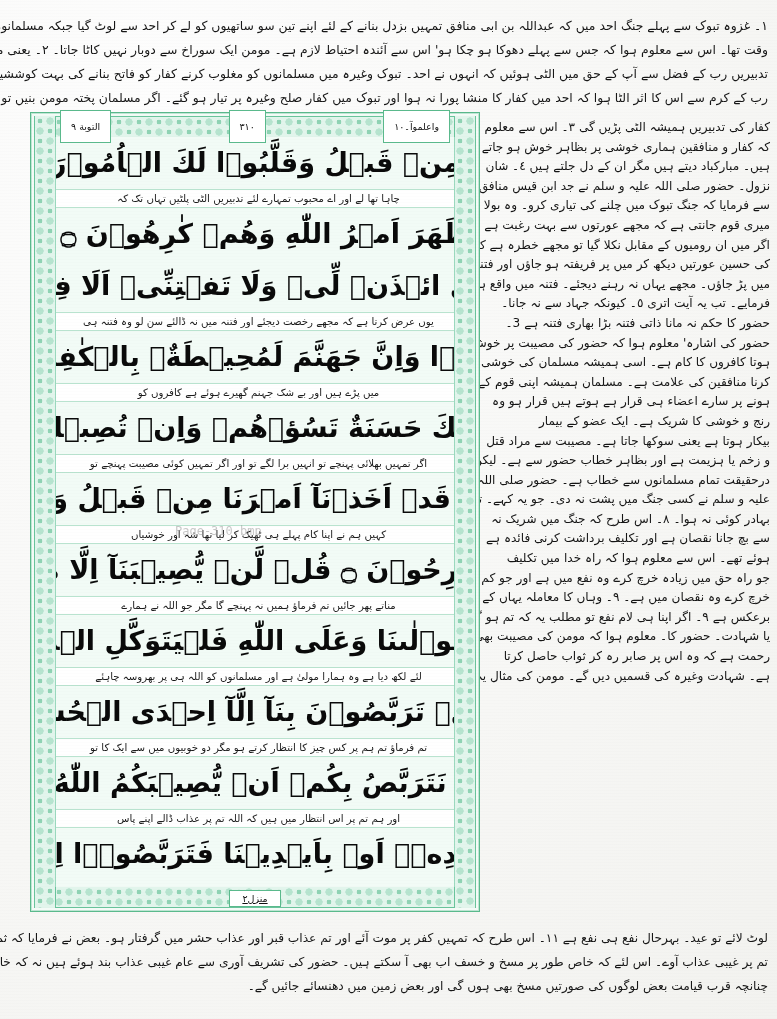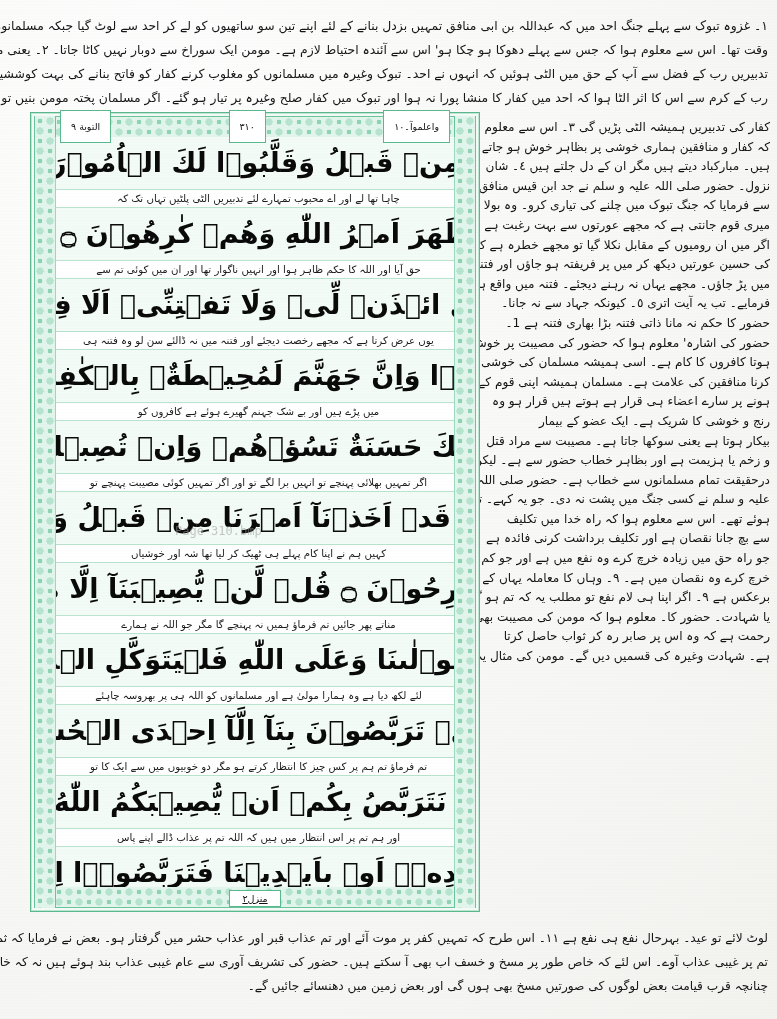--- a/index.html
+++ b/index.html
@@ -160,32 +160,33 @@
     <span class="ln">کفار کی تدبیریں ہمیشہ الٹی پڑیں گی ٣۔ اس سے معلوم ہوا</span>
     <span class="ln">کہ کفار و منافقین ہماری خوشی پر بظاہر خوش ہو جاتے</span>
     <span class="ln">ہیں۔ مبارکباد دیتے ہیں مگر ان کے دل جلتے ہیں ٤۔ شان</span>
     <span class="ln">نزول۔ حضور صلی اللہ علیہ و سلم نے جد ابن قیس منافق</span>
     <span class="ln">سے فرمایا کہ جنگ تبوک میں چلنے کی تیاری کرو۔ وہ بولا کہ</span>
     <span class="ln">میری قوم جانتی ہے کہ مجھے عورتوں سے بہت رغبت ہے</span>
     <span class="ln">اگر میں ان رومیوں کے مقابل نکلا گیا تو مجھے خطرہ ہے کہ ان</span>
     <span class="ln">کی حسین عورتیں دیکھ کر میں پر فریفتہ ہو جاؤں اور فتنہ</span>
     <span class="ln">میں پڑ جاؤں۔ مجھے یہاں نہ رہنے دیجئے۔ فتنہ میں واقع ہو</span>
     <span class="ln">فرمایے۔ تب یہ آیت اتری ٥۔ کیونکہ جہاد سے نہ جانا۔</span>
-    <span class="ln">حضور کا حکم نہ مانا ذاتی فتنہ بڑا بھاری فتنہ ہے 1۔</span>
+    <span class="ln">حضور کا حکم نہ مانا ذاتی فتنہ بڑا بھاری فتنہ ہے 3۔</span>
     <span class="ln">حضور کی اشارہ' معلوم ہوا کہ حضور کی مصیبت پر خوش</span>
     <span class="ln">ہوتا کافروں کا کام ہے۔ اسی ہمیشہ مسلمان کی خوشی پر غم</span>
     <span class="ln">کرنا منافقین کی علامت ہے۔ مسلمان ہمیشہ اپنی قوم کے</span>
     <span class="ln">ہونے پر سارے اعضاء ہی قرار ہے ہوتے ہیں قرار ہو وہ</span>
     <span class="ln">رنج و خوشی کا شریک ہے۔ ایک عضو کے بیمار</span>
     <span class="ln">بیکار ہوتا ہے یعنی سوکھا جاتا ہے۔ مصیبت سے مراد قتل</span>
     <span class="ln">و زخم یا ہزیمت ہے اور بظاہر خطاب حضور سے ہے۔ لیکن</span>
     <span class="ln">درحقیقت تمام مسلمانوں سے خطاب ہے۔ حضور صلی اللہ</span>
     <span class="ln">علیہ و سلم نے کسی جنگ میں پشت نہ دی۔ جو یہ کہے۔ توبہ</span>
+    <span class="ln">بہادر کوئی نہ ہوا۔ ٨۔ اس طرح کہ جنگ میں شریک نہ</span>
+    <span class="ln">سے بچ جانا نقصان ہے اور تکلیف برداشت کرنی فائدہ ہے</span>
     <span class="ln">ہوئے تھے۔ اس سے معلوم ہوا کہ راہ خدا میں تکلیف</span>
-    <span class="ln">سے بچ جانا نقصان ہے اور تکلیف برداشت کرنی فائدہ ہے</span>
     <span class="ln">جو راہ حق میں زیادہ خرچ کرے وہ نفع میں ہے اور جو کم</span>
     <span class="ln">خرچ کرے وہ نقصان میں ہے۔ ٩۔ وہاں کا معاملہ یہاں کے</span>
     <span class="ln">برعکس ہے ٩۔ اگر اپنا ہی لام نفع تو مطلب یہ کہ تم ہو گا</span>
     <span class="ln">یا شہادت۔ حضور کا۔ معلوم ہوا کہ مومن کی مصیبت بھی اللہ کی</span>
     <span class="ln">رحمت ہے کہ وہ اس پر صابر رہ کر ثواب حاصل کرتا</span>
     <span class="ln">ہے۔ شہادت وغیرہ کی قسمیں دیں گے۔ مومن کی مثال یہ</span>
   </div>
 
   <div class="panel">
     <div class="panel-inner">
@@ -199,21 +200,20 @@
         <div class="hdr-box">التوبة ٩</div>
         <div class="hdr-box">٣١٠</div>
         <div class="hdr-box">واعلموآ۔۱۰</div>
       </div>
 
       <div class="body">
         <div class="ayah">الۡفِتۡنَةَ مِنۡ قَبۡلُ وَقَلَّبُوۡا لَكَ الۡاُمُوۡرَ حَتّٰى جَآءَ</div>
         <div class="trans">چاہا تھا لے اور اے محبوب تمہارے لئے تدبیریں الٹی پلٹیں تہاں تک کہ</div>
 
         <div class="ayah">الۡحَقُّ وَظَهَرَ اَمۡرُ اللّٰهِ وَهُمۡ كٰرِهُوۡنَ ۝ وَمِنۡهُمۡ</div>
-        <div class="trans">حق آیا اور اللہ کا حکم ظاہر ہوا اور انہیں ناگوار تھا اور ان میں کوئی تم سے</div>
 
         <div class="ayah">مَّنۡ يَّقُوۡلُ ائۡذَنۡ لِّىۡ وَلَا تَفۡتِنِّىۡ اَلَا فِى الۡفِتۡنَةِ</div>
         <div class="trans">یوں عرض کرتا ہے کہ مجھے رخصت دیجئے اور فتنہ میں نہ ڈالئے سن لو وہ فتنہ ہی</div>
 
         <div class="ayah">سَقَطُوۡا وَاِنَّ جَهَنَّمَ لَمُحِيۡطَةٌۢ بِالۡكٰفِرِيۡنَ ۝</div>
         <div class="trans">میں پڑے ہیں اور بے شک جہنم گھیرے ہوئے ہے کافروں کو</div>
 
         <div class="ayah">اِنۡ تُصِبۡكَ حَسَنَةٌ تَسُؤۡهُمۡ وَاِنۡ تُصِبۡكَ مُصِيۡبَةٌ</div>
         <div class="trans">اگر تمہیں بھلائی پہنچے تو انہیں برا لگے تو اور اگر تمہیں کوئی مصیبت پہنچے تو</div>
 

